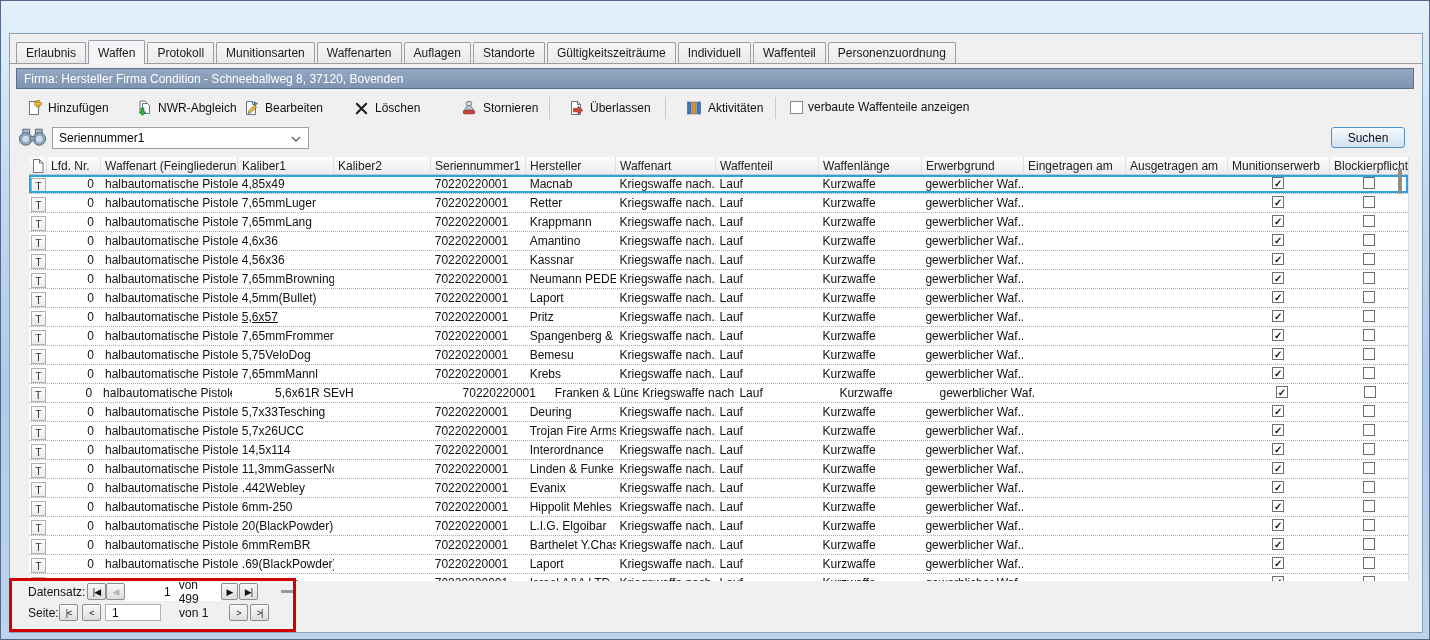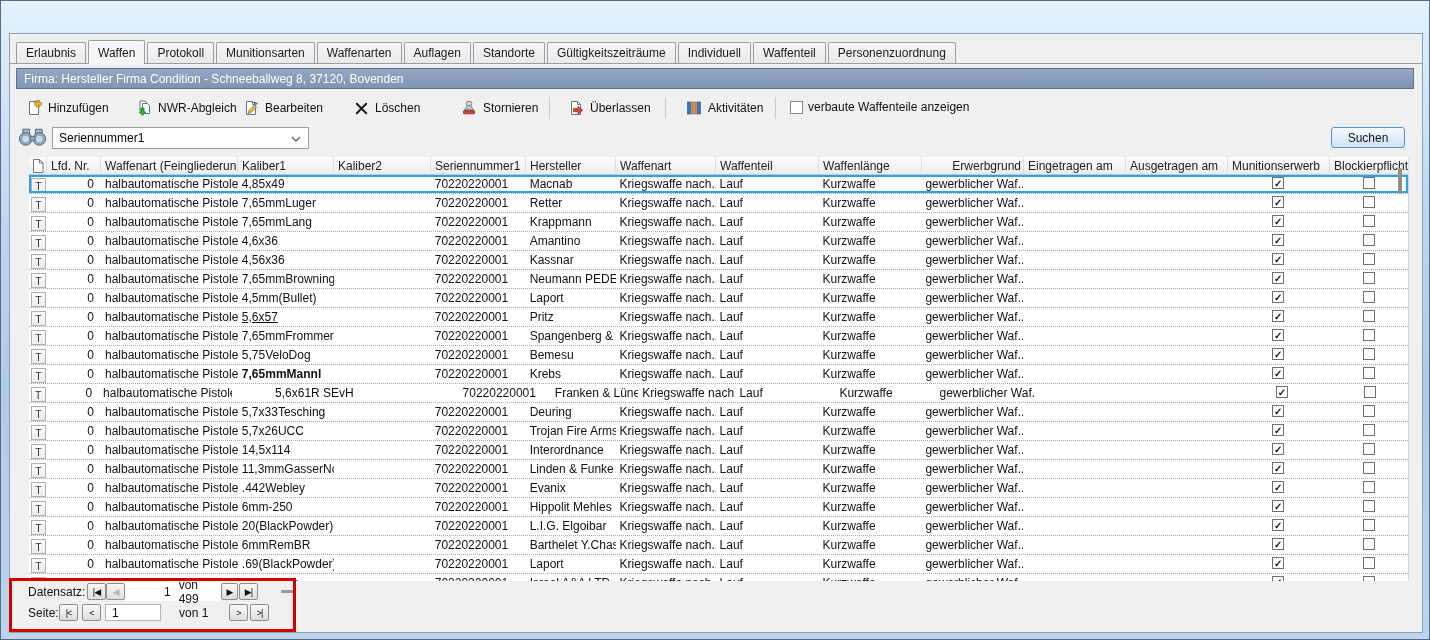--- a/index.html
+++ b/index.html
@@ -230,21 +230,21 @@
           </div>
           <div class="th" style="width: 54px;">Lfd. Nr.</div>
           <div class="th" style="width: 137px;">Waffenart (Feingliederung)</div>
           <div class="th" style="width: 96px;">Kaliber1</div>
           <div class="th" style="width: 97px;">Kaliber2</div>
           <div class="th" style="width: 95px;">Seriennummer1</div>
           <div class="th" style="width: 90px;">Hersteller</div>
           <div class="th" style="width: 100px;">Waffenart</div>
           <div class="th" style="width: 103px;">Waffenteil</div>
           <div class="th" style="width: 103px;">Waffenlänge</div>
-          <div class="th" style="width: 102px; text-align: right;">Erwerbgrund</div>
+          <div class="th" style="width: 102px;">Erwerbgrund</div>
           <div class="th" style="width: 102px;">Eingetragen am</div>
           <div class="th" style="width: 102px;">Ausgetragen am</div>
           <div class="th" style="width: 102px;">Munitionserwerb</div>
           <div class="th" style="width: 79px;">Blockierpflicht</div>
         </div>
       <div class="tbody">
           <div class="row sel">
             <div class="td ctr" style="width: 18px;">
               <span class="tmark">T</span>
             </div>
@@ -473,21 +473,21 @@
             <div class="td ctr" style="width: 79px;">
               <span class="gridcb"></span>
             </div>
           </div>
           <div class="row">
             <div class="td ctr" style="width: 18px;">
               <span class="tmark">T</span>
             </div>
             <div class="td num" style="width: 54px;">0</div>
             <div class="td" style="width: 137px;">halbautomatische Pistole</div>
-            <div class="td" style="width: 96px; font-weight: bold;">7,65mmMannl</div>
+            <div class="td" style="width: 96px;">7,65mmMannl</div>
             <div class="td" style="width: 97px;"></div>
             <div class="td" style="width: 95px;">70220220001</div>
             <div class="td" style="width: 90px;">Krebs</div>
             <div class="td" style="width: 100px;">Kriegswaffe nach...</div>
             <div class="td" style="width: 103px;">Lauf</div>
             <div class="td" style="width: 103px;">Kurzwaffe</div>
             <div class="td" style="width: 102px;">gewerblicher Waf...</div>
             <div class="td" style="width: 102px;"></div>
             <div class="td" style="width: 102px;"></div>
             <div class="td ctr" style="width: 102px;">

